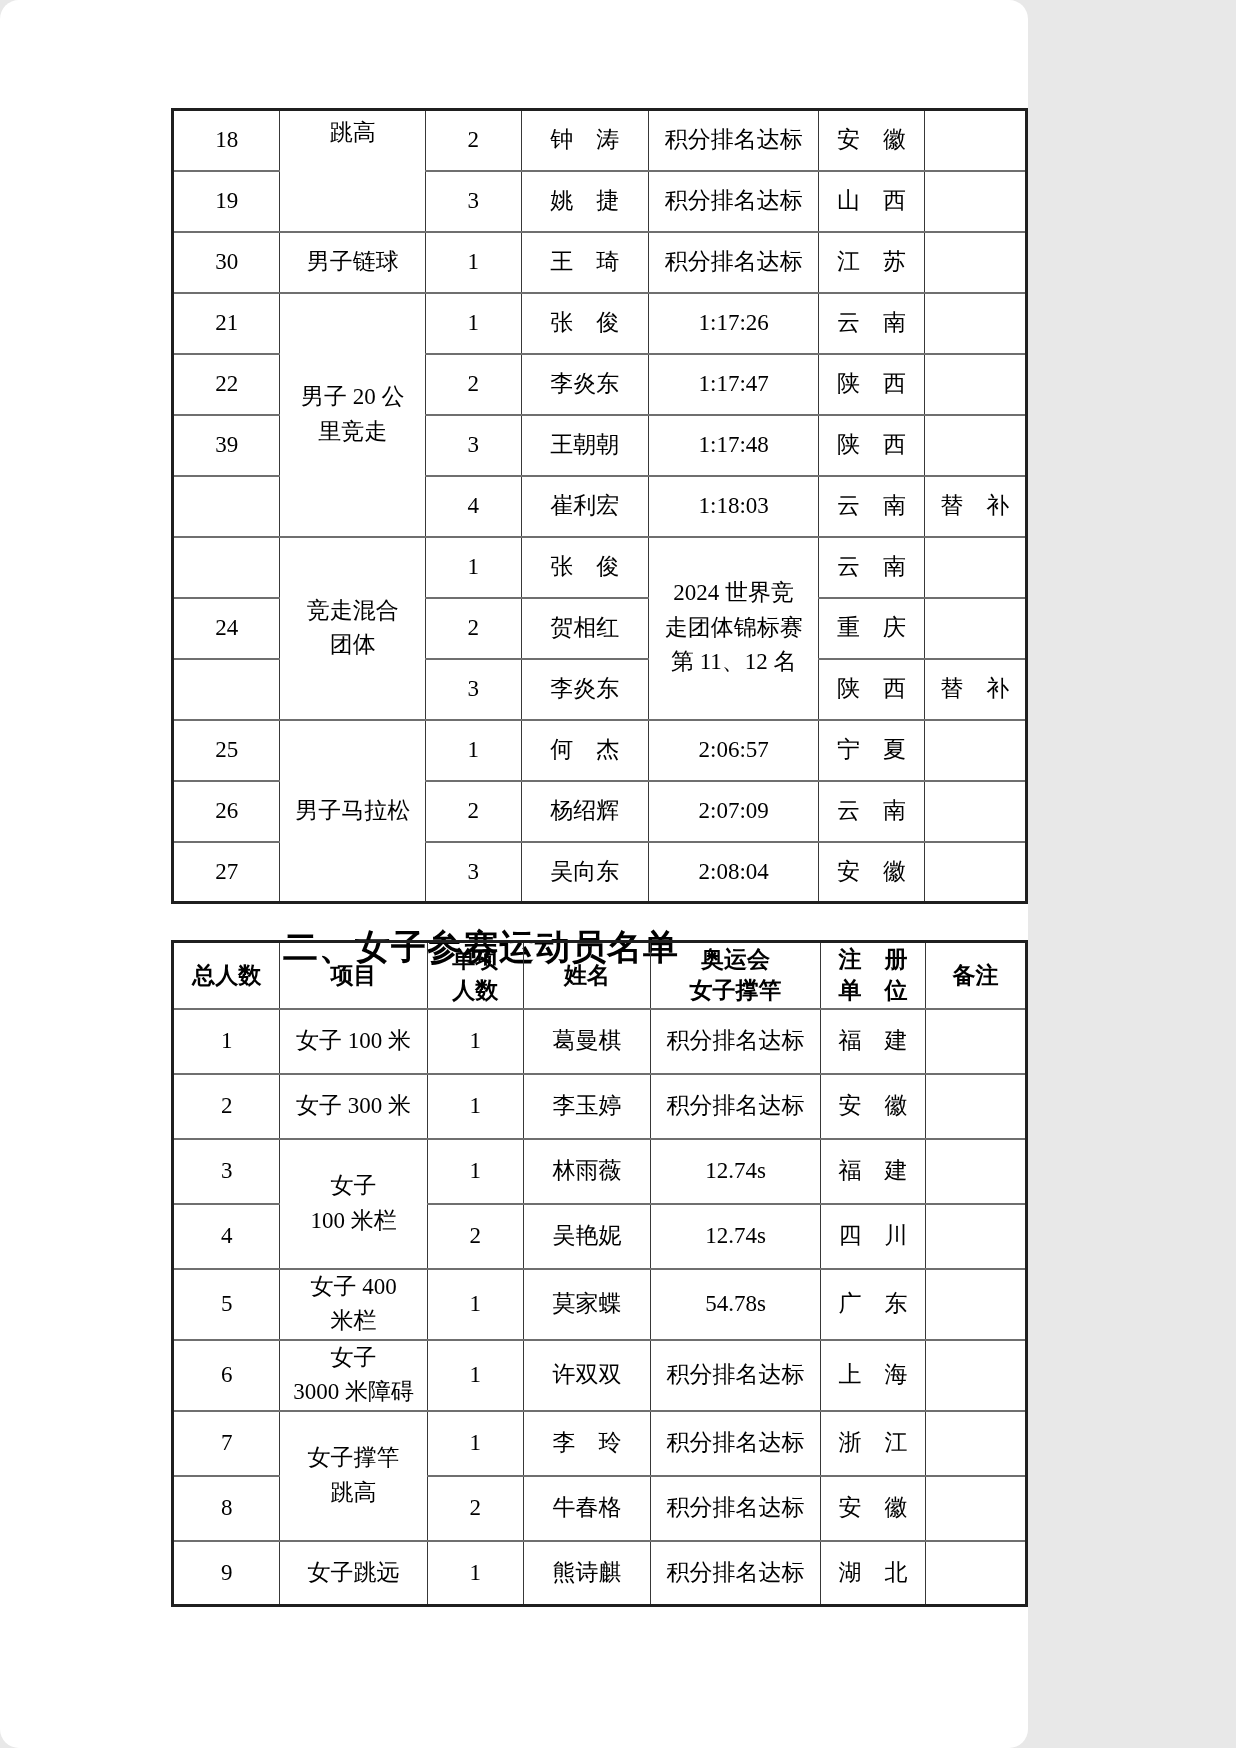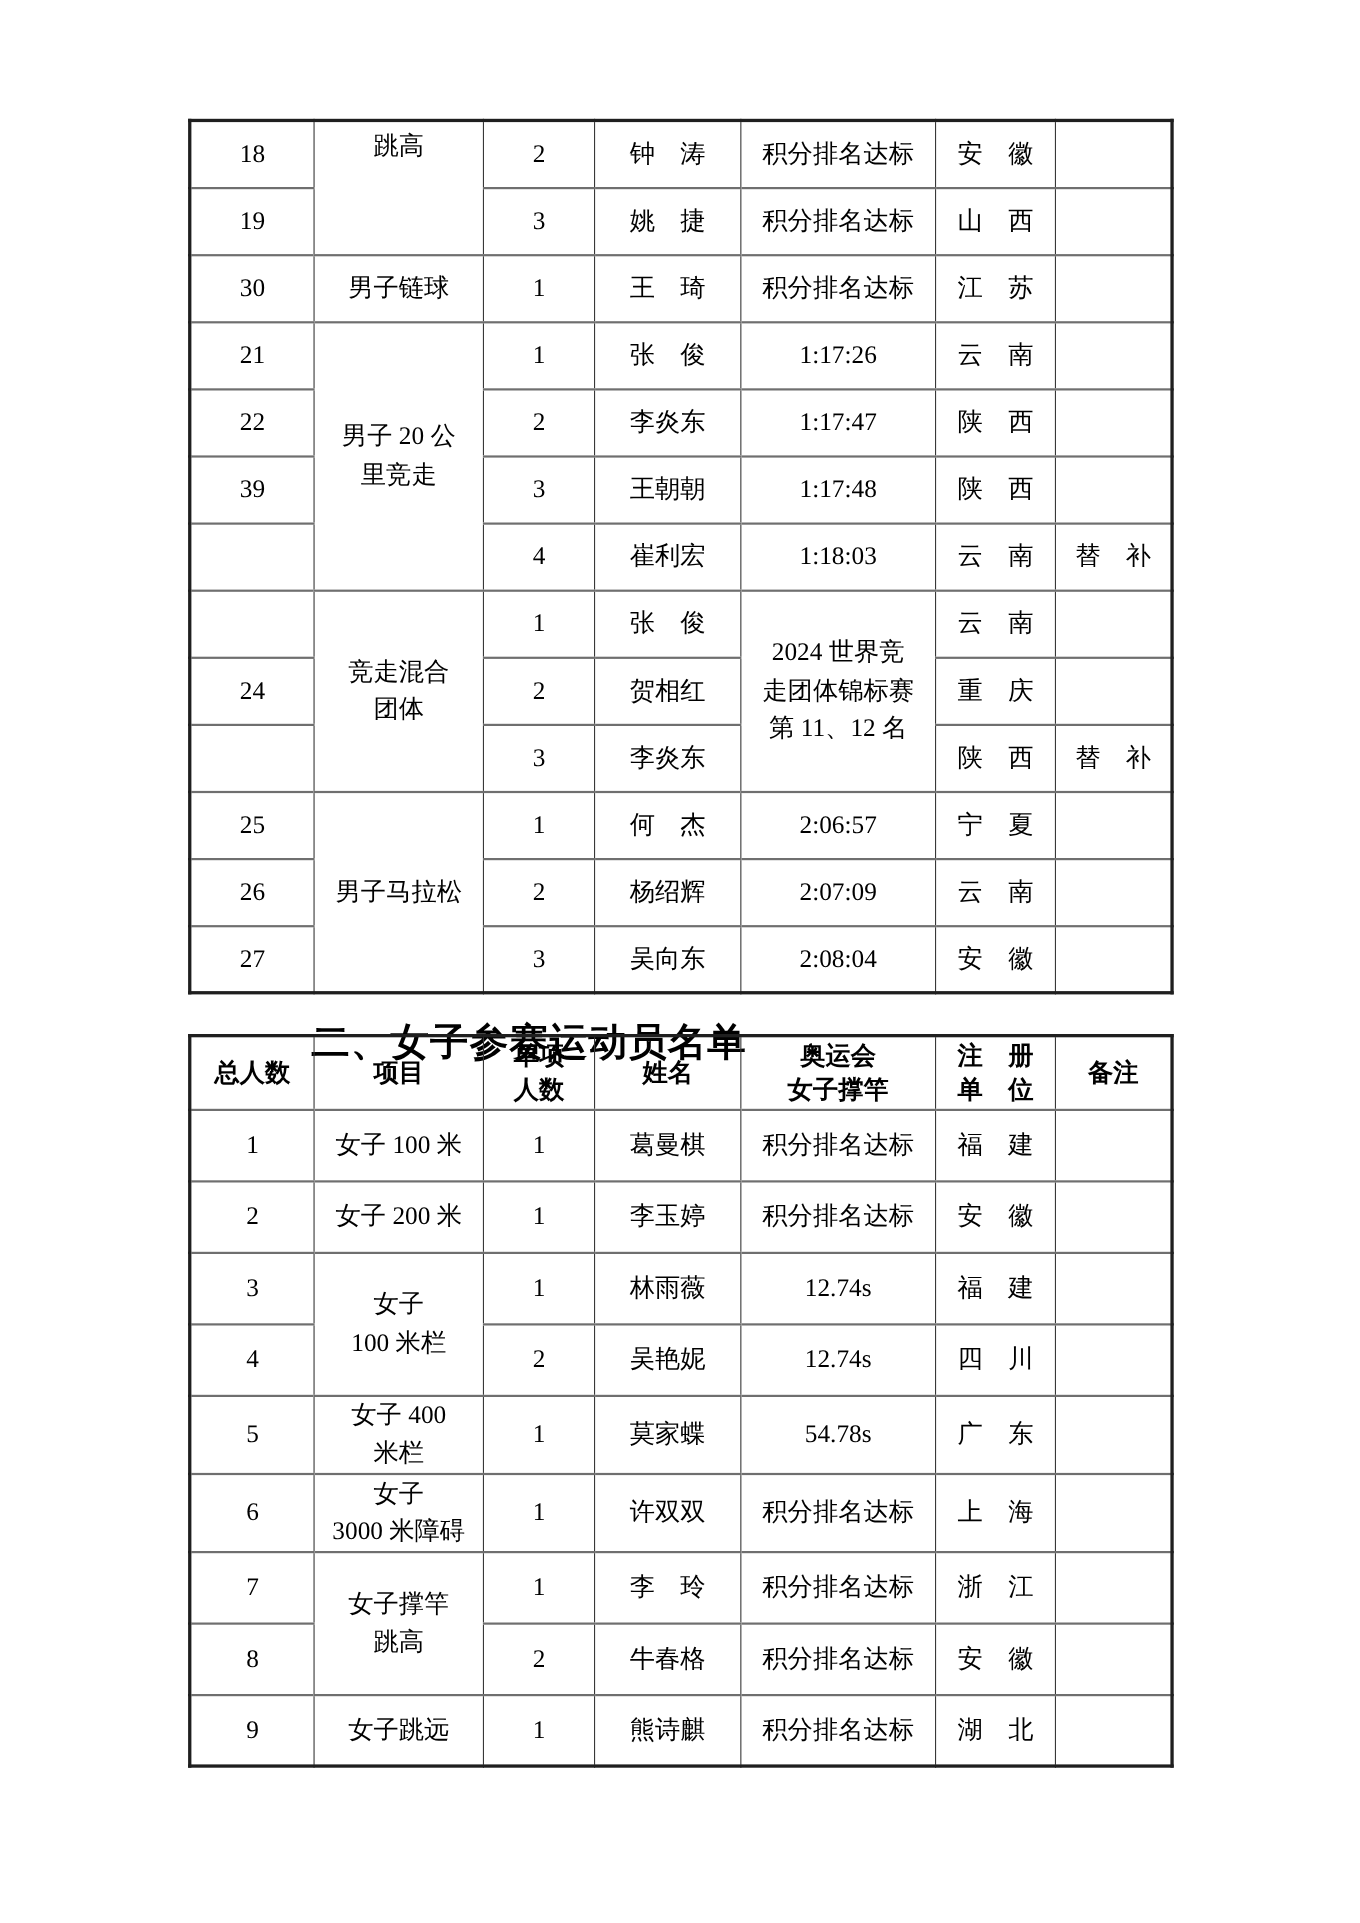--- a/index.html
+++ b/index.html
@@ -1,22 +1,23 @@
 <!DOCTYPE html>
 <html><head>
 <meta charset="utf-8">
 <style>
   html,body{margin:0;padding:0;background:#e8e8e8;}
   .page{
     position:relative;
-    width:1236px;height:1748px;
+    width:1028px;height:1748px;
     background:#ffffff;
     font-family:"Liberation Serif","DejaVu Serif",serif;
     color:#000;
     overflow:hidden;
+    border-radius:19px;
   }
   table.doc-table{
     position:absolute;
     left:171px;
     border-collapse:collapse;
     table-layout:fixed;
     border:3px solid #1f1f1f;
   }
   #men-table{top:108px;}
   #women-table{top:940px;}
@@ -216,21 +217,21 @@
           <td>1</td>
           <td>女子 100 米</td>
           <td>1</td>
           <td>葛曼棋</td>
           <td>积分排名达标</td>
           <td>福　建</td>
           <td></td>
         </tr>
         <tr>
           <td>2</td>
-          <td>女子 200 米</td>
+          <td>女子 300 米</td>
           <td>1</td>
           <td>李玉婷</td>
           <td>积分排名达标</td>
           <td>安　徽</td>
           <td></td>
         </tr>
         <tr>
           <td>3</td>
           <td rowspan="2">女子
 100 米栏</td>

